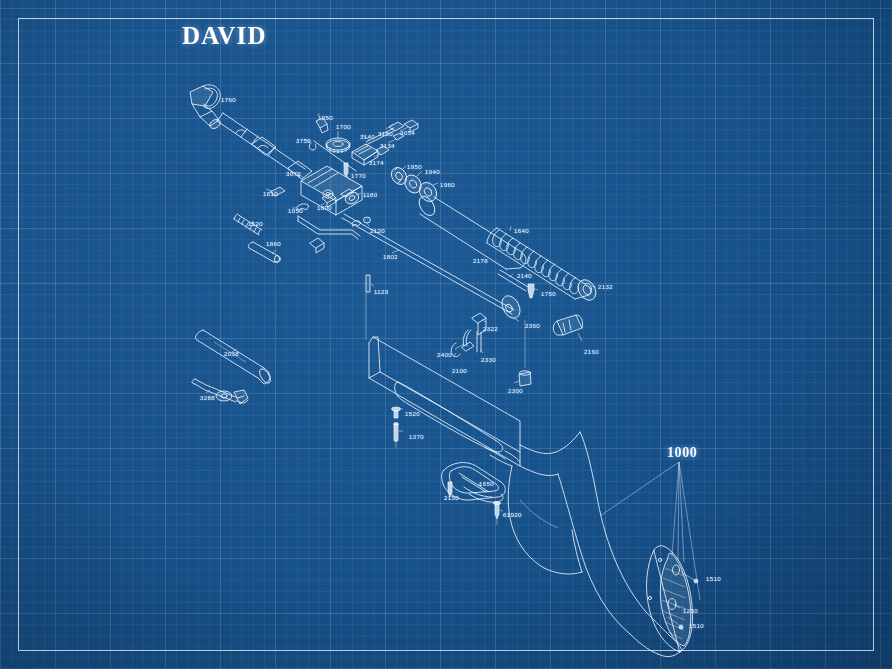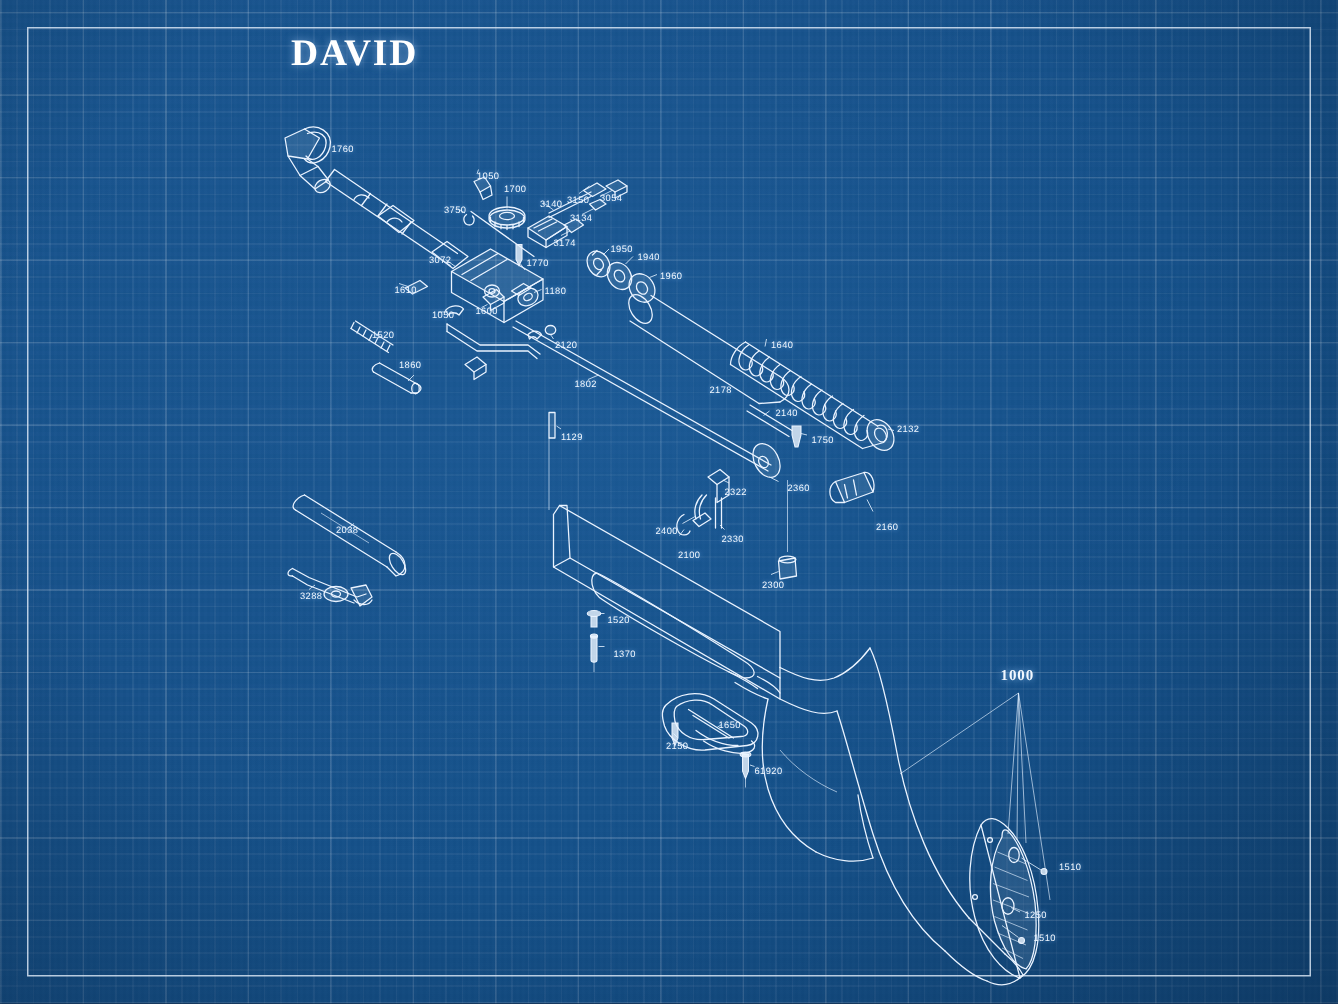--- a/index.html
+++ b/index.html
@@ -22,38 +22,38 @@
     background:
       repeating-linear-gradient(90deg, rgba(255,255,255,.025) 0 2px, rgba(0,0,0,.02) 2px 4px),
       repeating-linear-gradient(0deg, rgba(255,255,255,.018) 0 3px, rgba(0,0,0,.015) 3px 6px);
   }
   #frame{
     position:absolute;left:18px;top:18px;right:18px;bottom:18px;
     border:1.6px solid rgba(226,238,250,.80);
     pointer-events:none;
   }
   #title{
-    position:absolute;left:194px;top:22px;
+    position:absolute;left:182px;top:22px;
     font-family:"Liberation Serif", serif;
     font-weight:bold;font-size:25px;letter-spacing:1.2px;
     color:#ffffff;text-shadow:0 0 6px rgba(180,215,255,.55);
   }
   svg#art{position:absolute;left:0;top:0;width:892px;height:669px;}
   svg#art .ln{fill:none;stroke:#eaf3ff;stroke-width:.85;stroke-linecap:round;stroke-linejoin:round;}
   svg#art .lnf{fill:rgba(230,242,255,.10);stroke:#eaf3ff;stroke-width:.85;stroke-linejoin:round;}
   svg#art .thin{fill:none;stroke:rgba(226,240,255,.72);stroke-width:.6;}
   svg#art .lead{fill:none;stroke:rgba(226,240,255,.85);stroke-width:.65;}
   svg#art .solidp{fill:rgba(235,245,255,.80);stroke:#eaf3ff;stroke-width:.7;}
   .lbl{
     position:absolute;color:#f2f8ff;font-size:6.2px;letter-spacing:.3px;
     text-shadow:0 0 3px rgba(120,180,240,.8);white-space:nowrap;
     font-family:"Liberation Sans", sans-serif;
   }
   .lbl.big{
-    font-family:"Liberation Serif", serif;font-weight:bold;font-size:10px;letter-spacing:.6px;
+    font-family:"Liberation Serif", serif;font-weight:bold;font-size:14px;letter-spacing:.6px;
     text-shadow:0 0 5px rgba(150,200,250,.8);
   }
 </style>
 </head>
 <body>
 
 <div id="page">
 
   <div id="noise"></div>
   <div id="vignette"></div>

